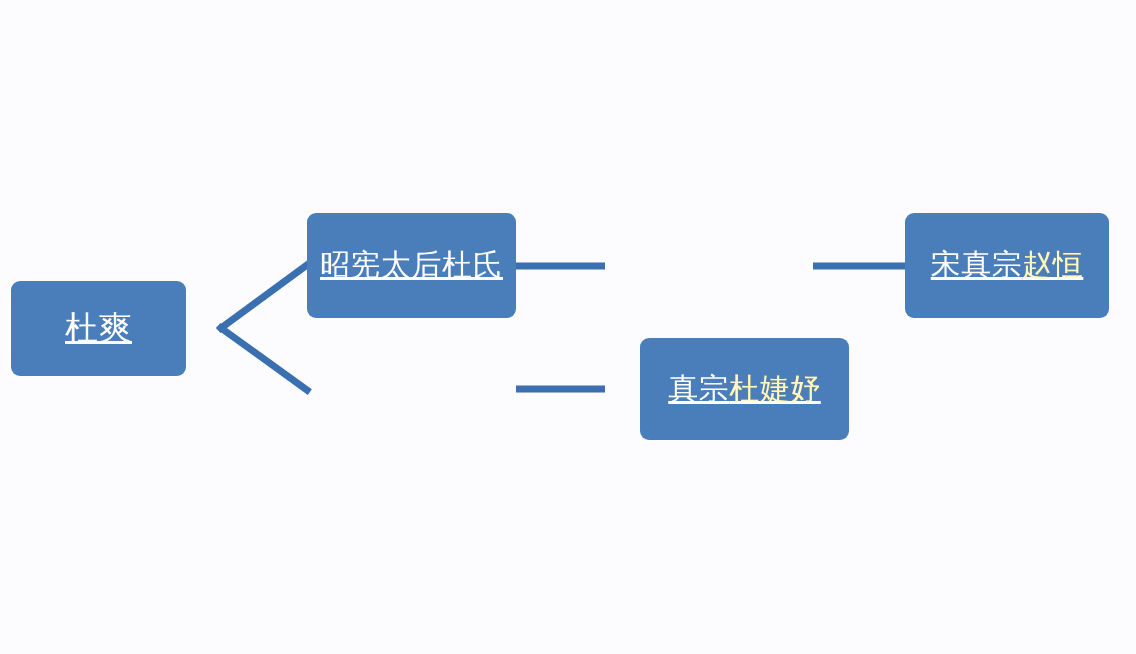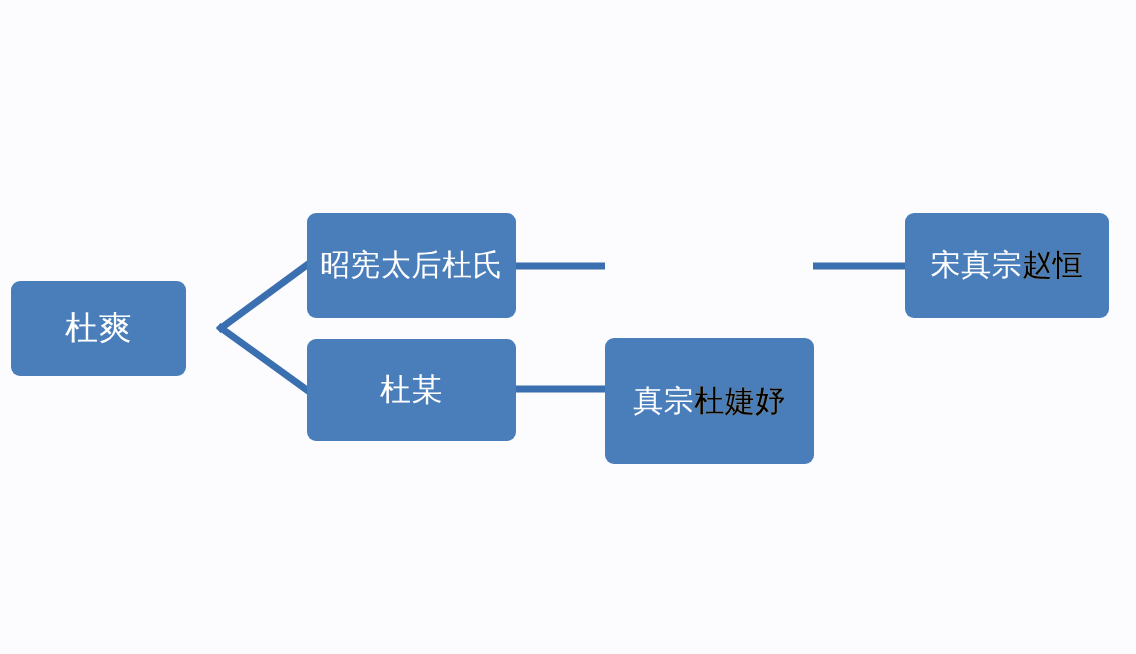--- a/index.html
+++ b/index.html
@@ -36,34 +36,35 @@
     display: flex;
     align-items: center;
     justify-content: center;
     text-align: center;
     color: #ffffff;
     line-height: 1.16;
     letter-spacing: 0.5px;
     z-index: 2;
     padding: 2px 4px;
     box-shadow: 0 0 0 0 rgba(0,0,0,0);
+    text-decoration: underline;
   }
   .node .label {
     display: block;
     width: 100%;
     white-space: nowrap;
   }
   .node.wrap .label {
     white-space: normal;
   }
   .seg-white {
     color: #ffffff;
   }
   .seg-gold {
-    color: #000000;
+    color: #fef9c3;
     text-shadow: 0 0 1px rgba(224,162,50,0.75);
   }
 
   
   #node-root {
     left: 11px;  top: 281px;  width: 175px; height: 95px;
     font-size: 33px;
   }
   #node-empress {
     left: 307px; top: 213px;  width: 209px; height: 105px;
@@ -71,21 +72,21 @@
   }
   #node-dumou {
     left: 307px; top: 339px;  width: 209px; height: 102px;
     font-size: 31px;
   }
   #node-taizong {
     left: 605px; top: 213px;  width: 209px; height: 104px;
     font-size: 30px;
   }
   #node-zhenzong-consort {
-    left: 605px; top: 338px;  width: 209px; height: 126px;
+    left: 640px; top: 338px;  width: 209px; height: 102px;
     font-size: 30px;
   }
   #node-zhenzong {
     left: 905px; top: 213px;  width: 204px; height: 105px;
     font-size: 30px;
   }
   #node-zhenzong .label,
   #node-zhenzong-consort .label {
     overflow: visible;
   }
@@ -109,23 +110,20 @@
   </svg>
 
   <div class="node" id="node-root">
     <span class="label seg-white">杜爽</span>
   </div>
 
   <div class="node wrap" id="node-empress">
     <span class="label seg-white">昭宪太后杜氏</span>
   </div>
 
-  <div class="node" id="node-dumou">
-    <span class="label seg-white">杜某</span>
-  </div>
 
 
   <div class="node" id="node-zhenzong">
     <span class="label"><span class="seg-white">宋真宗</span><span class="seg-gold">赵恒</span></span>
   </div>
 
   <div class="node" id="node-zhenzong-consort">
     <span class="label"><span class="seg-white">真宗</span><span class="seg-gold">杜婕妤</span></span>
   </div>
 

